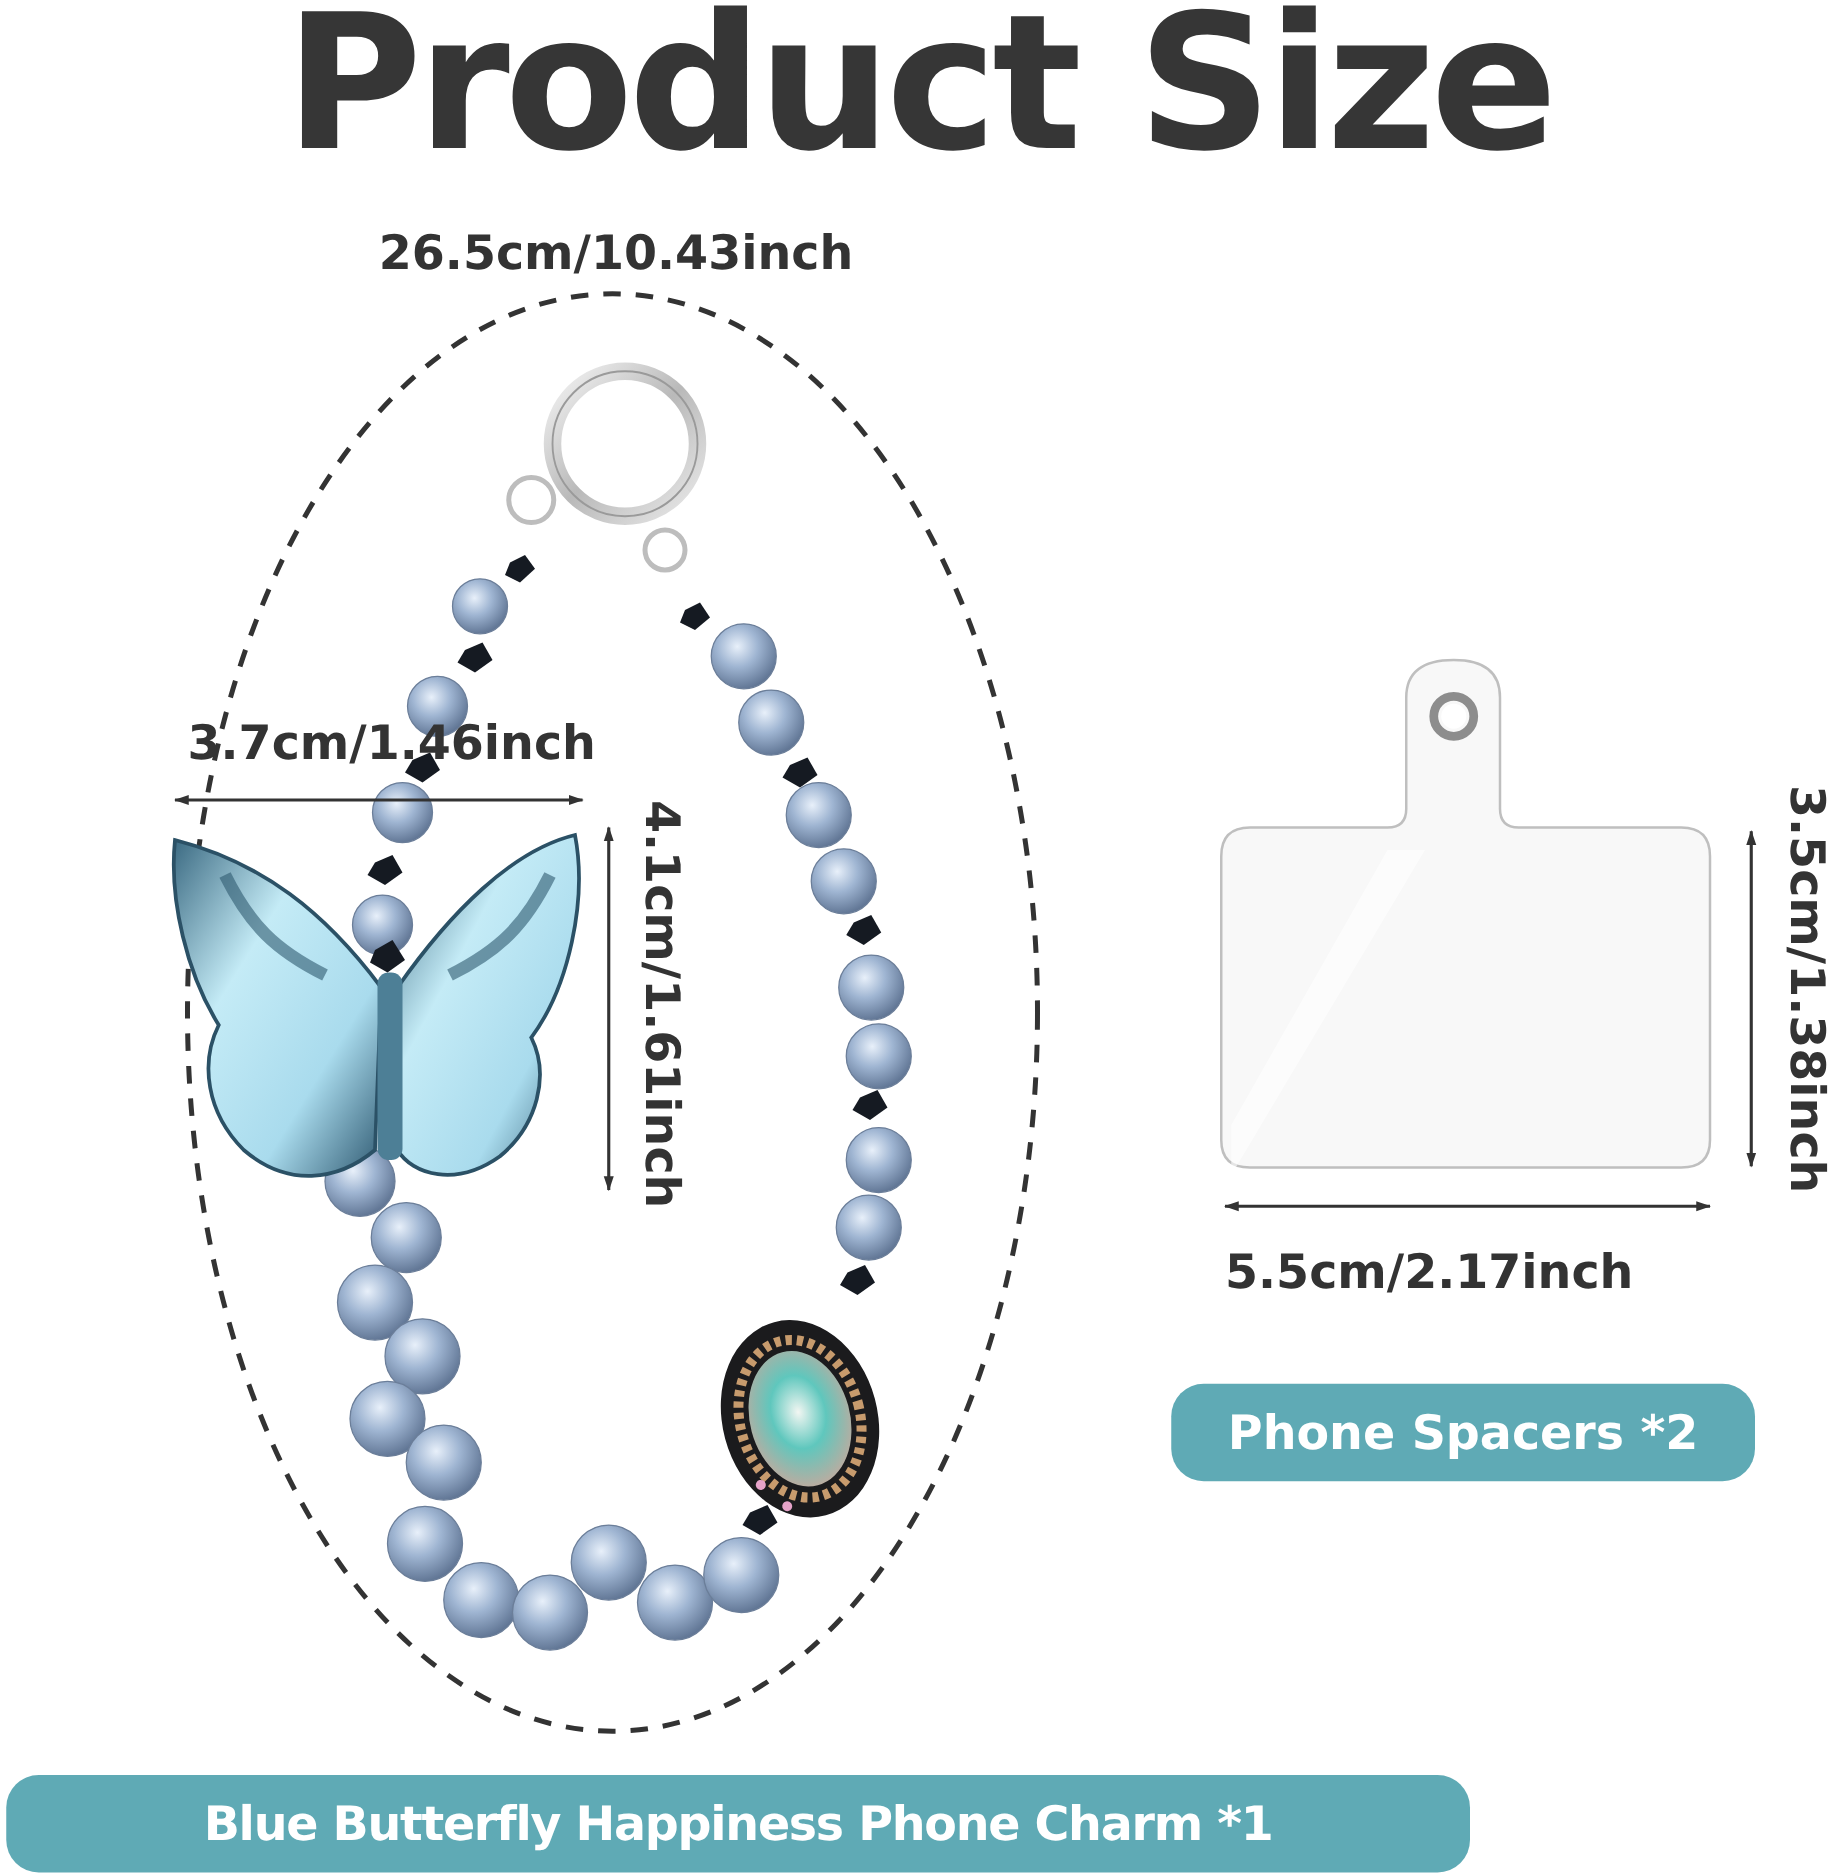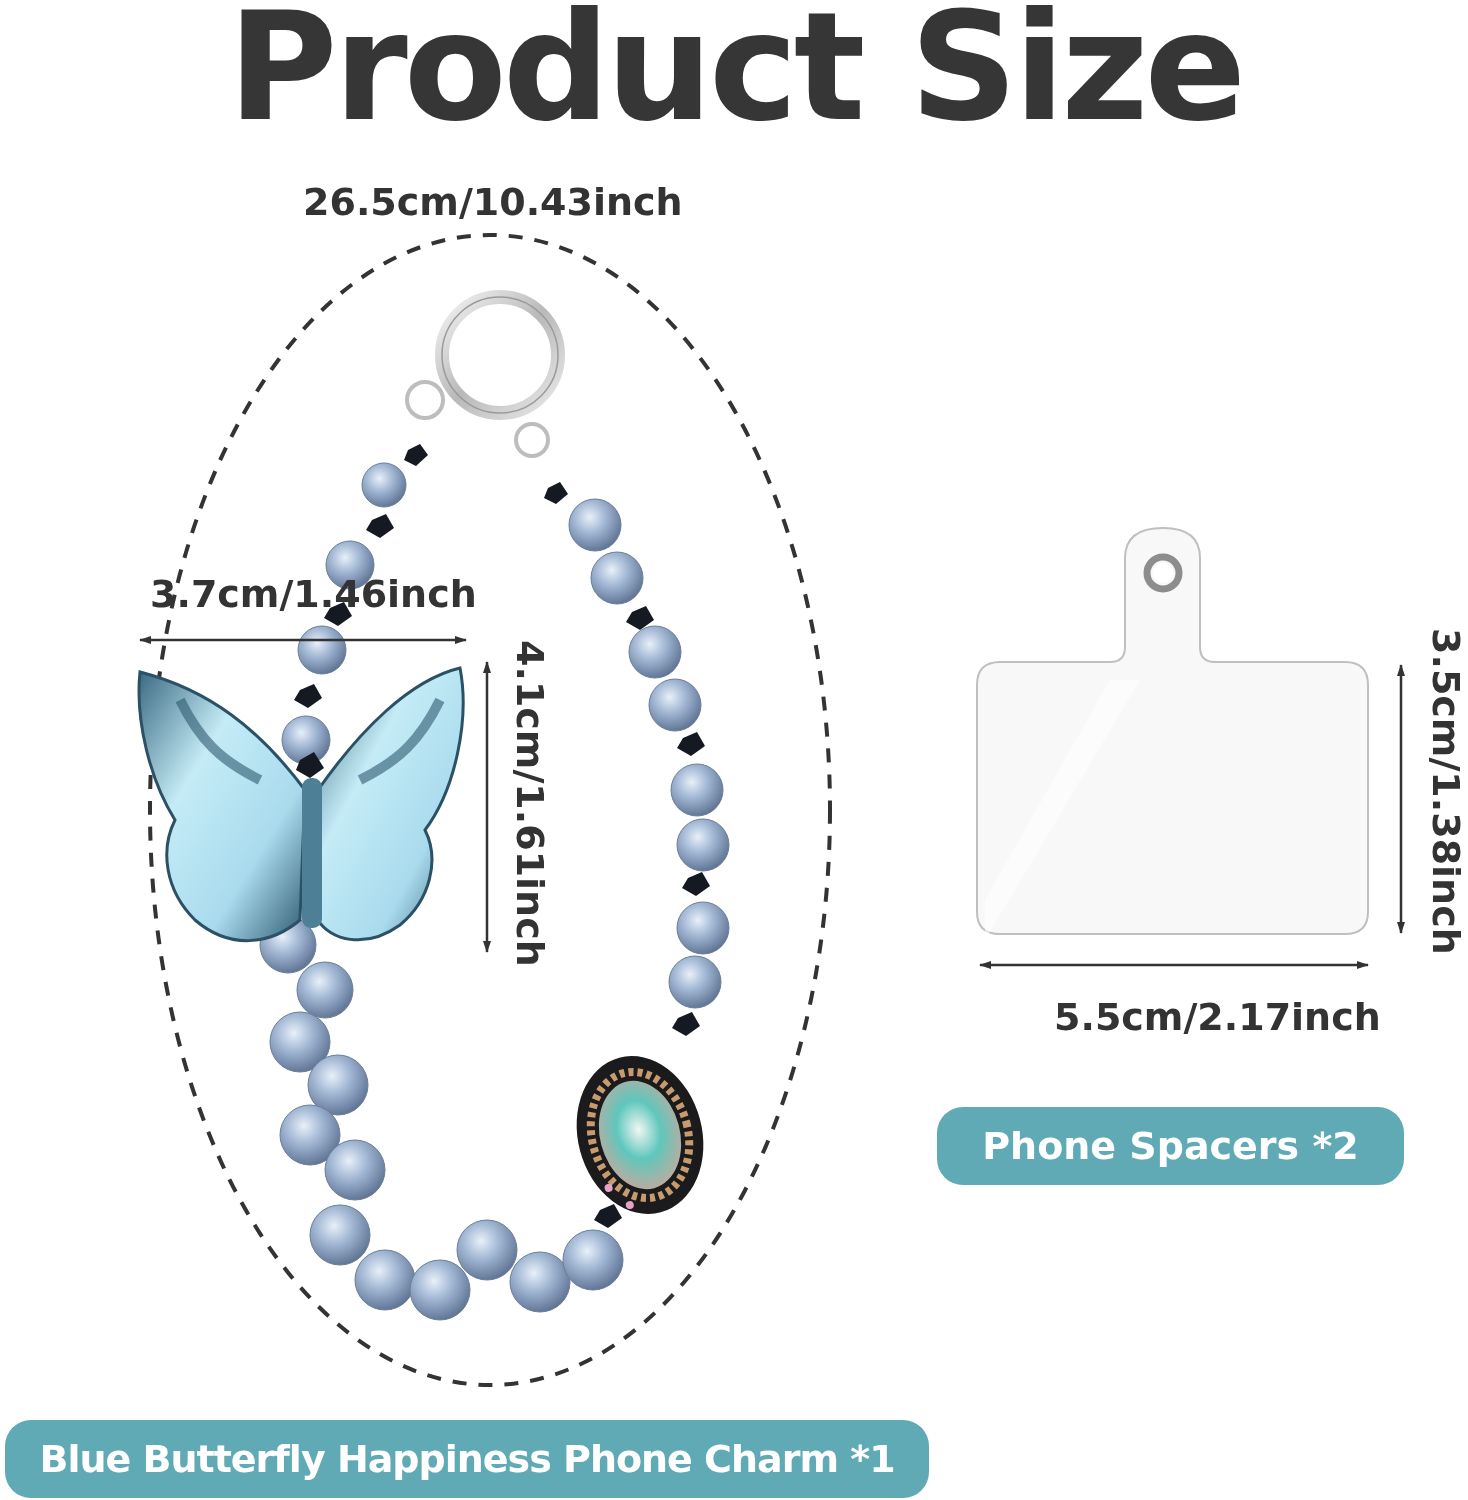--- a/index.html
+++ b/index.html
@@ -127,16 +127,16 @@
   </g>
 
   <line x1="1401" y1="665" x2="1401" y2="933" stroke="#333" stroke-width="2.5" marker-start="url(#arrowStart)" marker-end="url(#arrowEnd)"></line>
   <line x1="980" y1="965" x2="1368" y2="965" stroke="#333" stroke-width="2.5" marker-start="url(#arrowStart)" marker-end="url(#arrowEnd)"></line>
 </svg>
 
 <div class="abs dim dim-h" style="left:303px; top:180px;">26.5cm/10.43inch</div>
 <div class="abs dim dim-h" style="left:140px; top:572px;margin-left:10px;">3.7cm/1.46inch</div>
 <div class="abs dim dim-v" style="left:552px; top:640px; transform:rotate(90deg);">4.1cm/1.61inch</div>
 <div class="abs dim dim-v" style="left:1468px; top:628px; transform:rotate(90deg);">3.5cm/1.38inch</div>
-<div class="abs dim dim-h" style="left:1054px; top:995px;">5.5cm/2.17inch</div>
+<div class="abs dim dim-h" style="left:980px; top:995px;">5.5cm/2.17inch</div>
 
 <div class="abs badge" style="left:937px; top:1095px; width:467px; height:78px; font-size:38px;margin-top:12px;">Phone Spacers *2</div>
-<div class="abs badge" style="left:5px; top:1420px; width:924px; height:78px; font-size:38px; letter-spacing:-1px;">Blue Butterfly Happiness Phone Charm *1</div>
+<div class="abs badge" style="left:5px; top:1420px; width:1171px; height:78px; font-size:38px; letter-spacing:-1px;">Blue Butterfly Happiness Phone Charm *1</div>
 
 </body></html>

